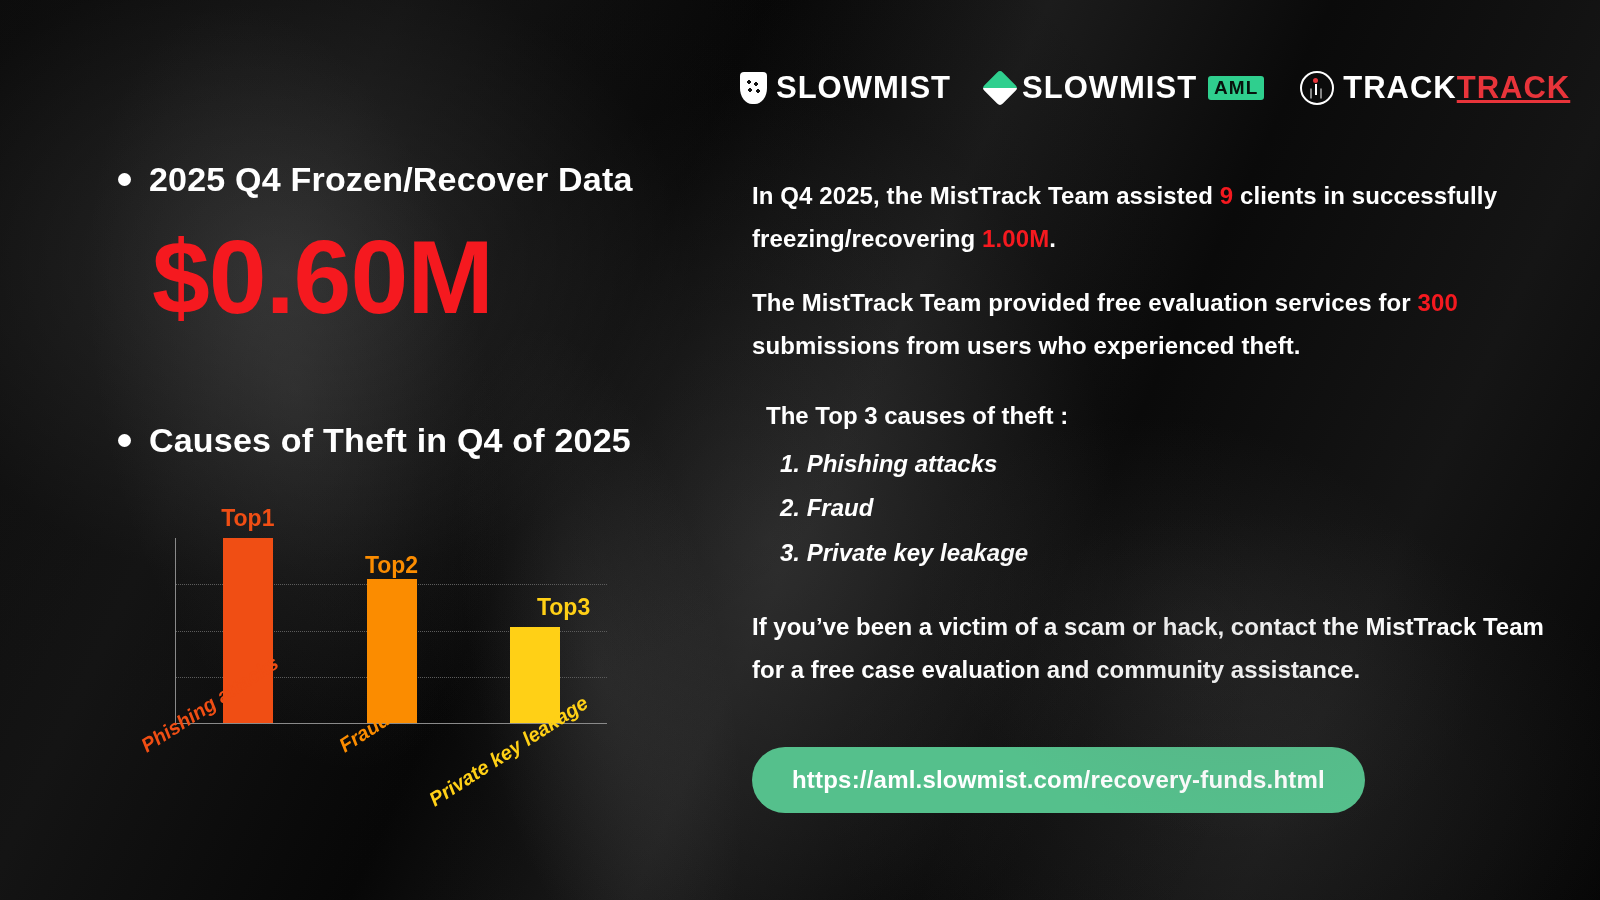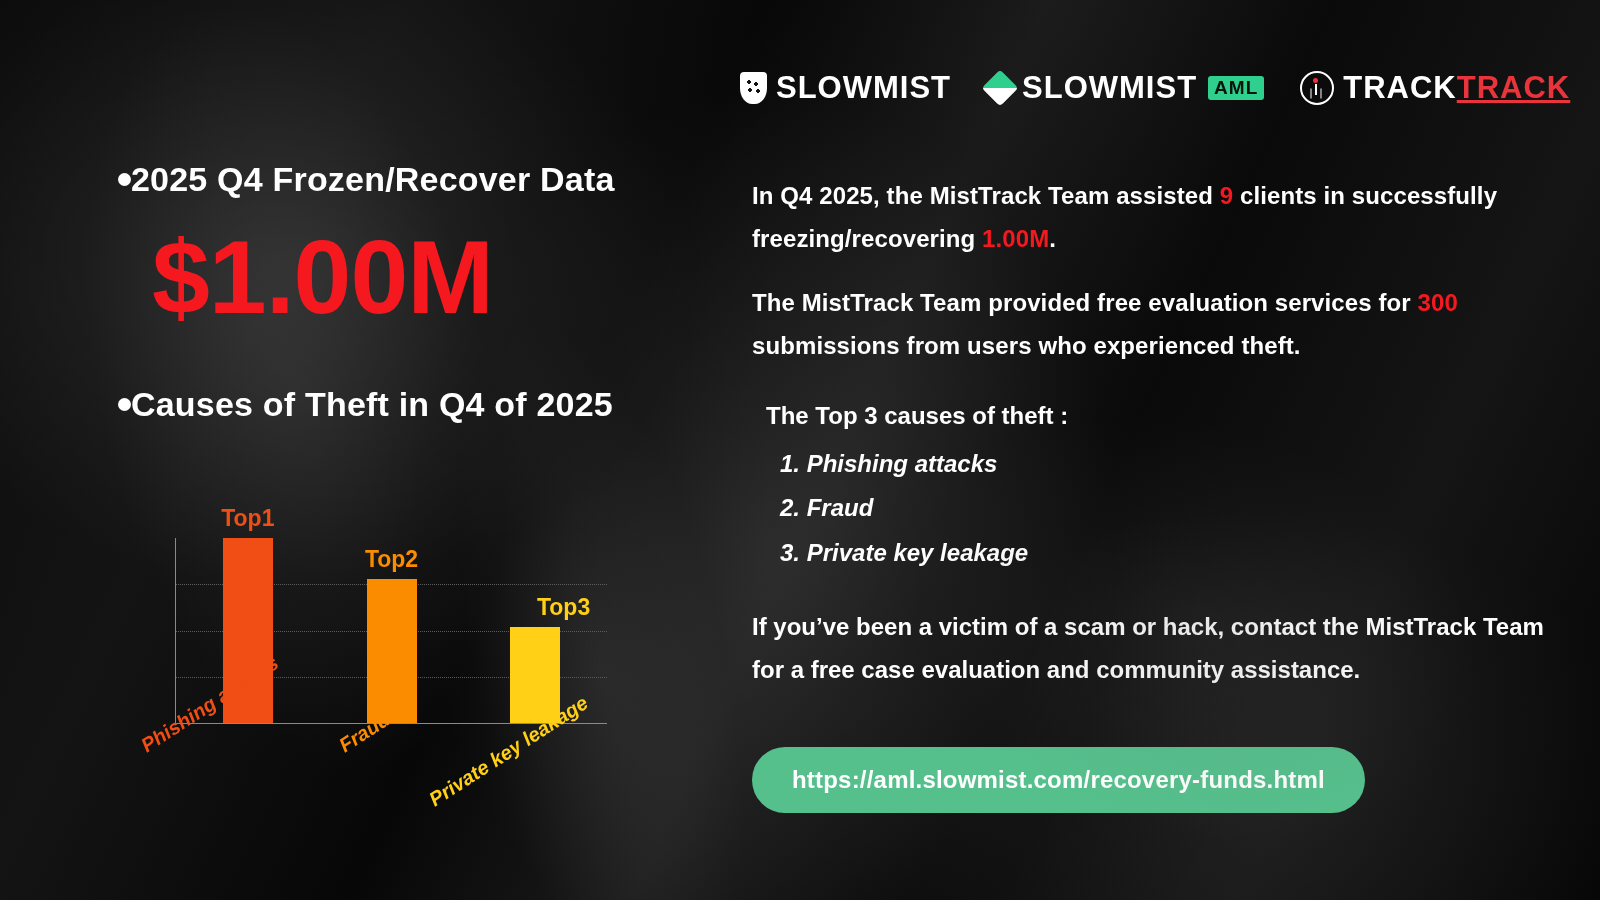--- a/index.html
+++ b/index.html
@@ -145,20 +145,21 @@
   
   .left {
     position: absolute;
     left: 118px;
     top: 160px;
     width: 600px;
   }
   .bullet-row {
     display: flex;
     align-items: baseline;
+    gap: 18px;
   }
   .bullet-dot {
     width: 13px;
     height: 13px;
     background: #fff;
     border-radius: 50%;
     flex: none;
     transform: translateY(-5px);
   }
   .bullet-title {
@@ -168,21 +169,21 @@
   }
   .big-amount {
     font-size: 104px;
     font-weight: bold;
     color: #f5191f;
     line-height: 1;
     margin: 26px 0 0 34px;
     letter-spacing: -1px;
   }
   .bullet-row2 {
-    margin-top: 56px;
+    margin-top: 92px;
   }
 
   
   .chart-wrap {
     position: absolute;
     left: 175px;
     top: 510px;
     width: 440px;
     height: 360px;
   }
@@ -317,21 +318,21 @@
 
   </div>
 
   <div class="left">
 
     <div class="bullet-row">
       <span class="bullet-dot"></span>
       <span class="bullet-title">2025 Q4 Frozen/Recover Data</span>
     </div>
 
-    <div class="big-amount">$1.00M</div>
+    <div class="big-amount">$0.60M</div>
 
     <div class="bullet-row bullet-row2">
       <span class="bullet-dot"></span>
       <span class="bullet-title">Causes of Theft in Q4 of 2025</span>
     </div>
   </div>
 
   <div class="chart-wrap">
     <div class="plot">
       <div class="gridline" style="top:25%;"></div>
@@ -339,21 +340,21 @@
       <div class="gridline" style="top:75%;"></div>
 
       <div class="bars">
 
         <div class="bar-slot">
           <div class="bar-top-label" style="bottom:100%; margin-bottom:6px; color:#f04e14;">Top1</div>
           <div class="bar" style="height:100%; background:#f04e14;"></div>
         </div>
 
         <div class="bar-slot">
-          <div class="bar-top-label" style="bottom:78%; margin-bottom:6px; color:#fb8c00;">Top2</div>
+          <div class="bar-top-label" style="bottom:78%; color:#fb8c00;">Top2</div>
           <div class="bar" style="height:78%; background:#fb8c00;"></div>
         </div>
 
         <div class="bar-slot">
           <div class="bar-top-label" style="bottom:52%; margin-bottom:6px; color:#ffd016;text-align:right;">Top3</div>
           <div class="bar" style="height:52%; background:#ffd016;"></div>
         </div>
 
       </div>
     </div>

